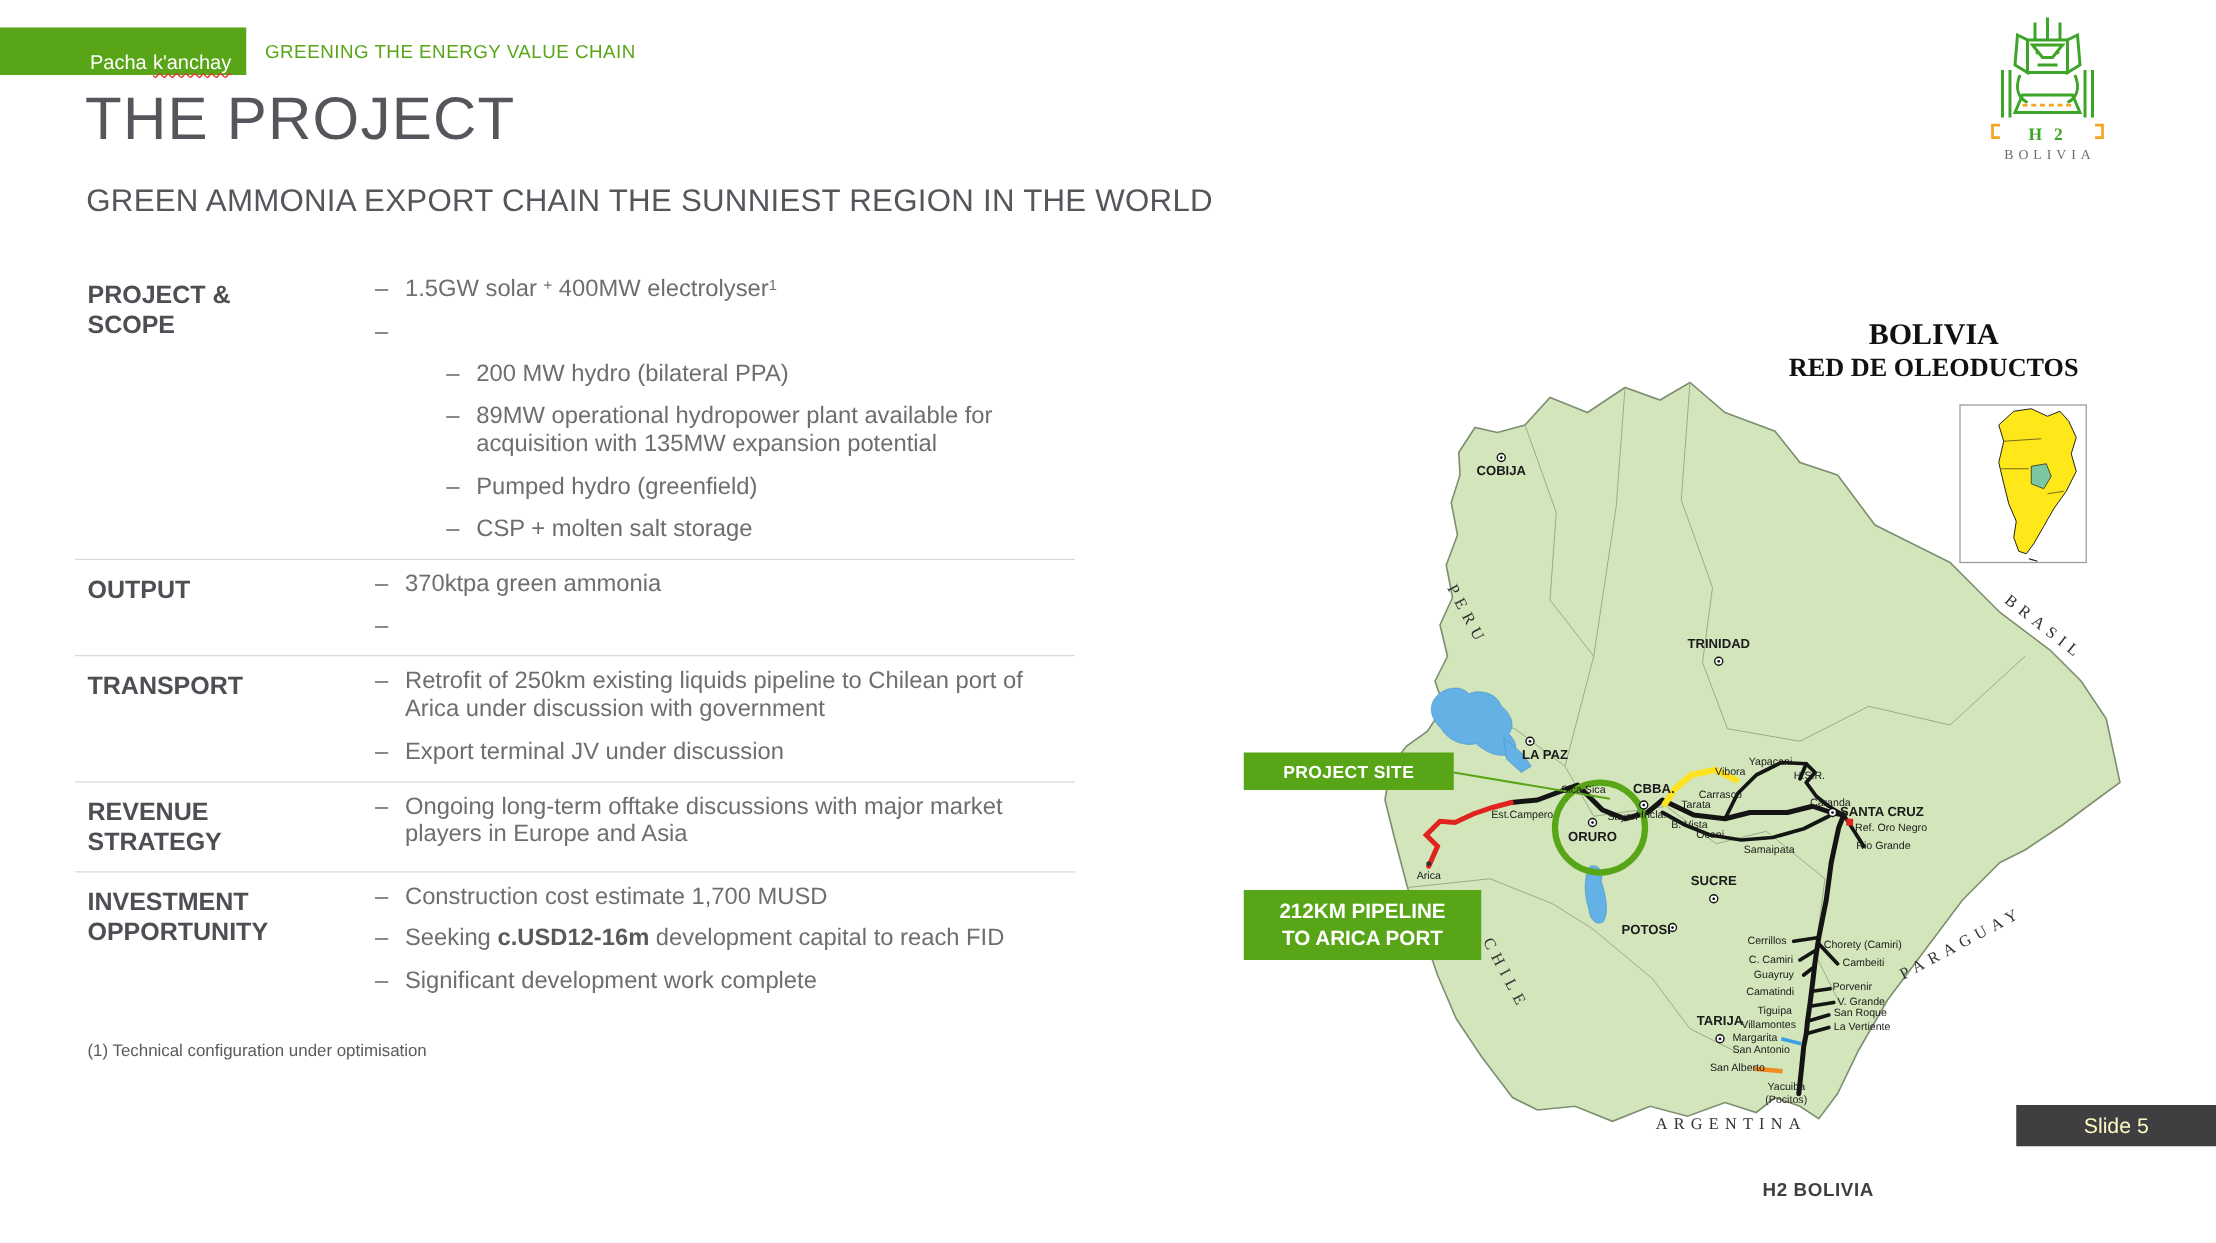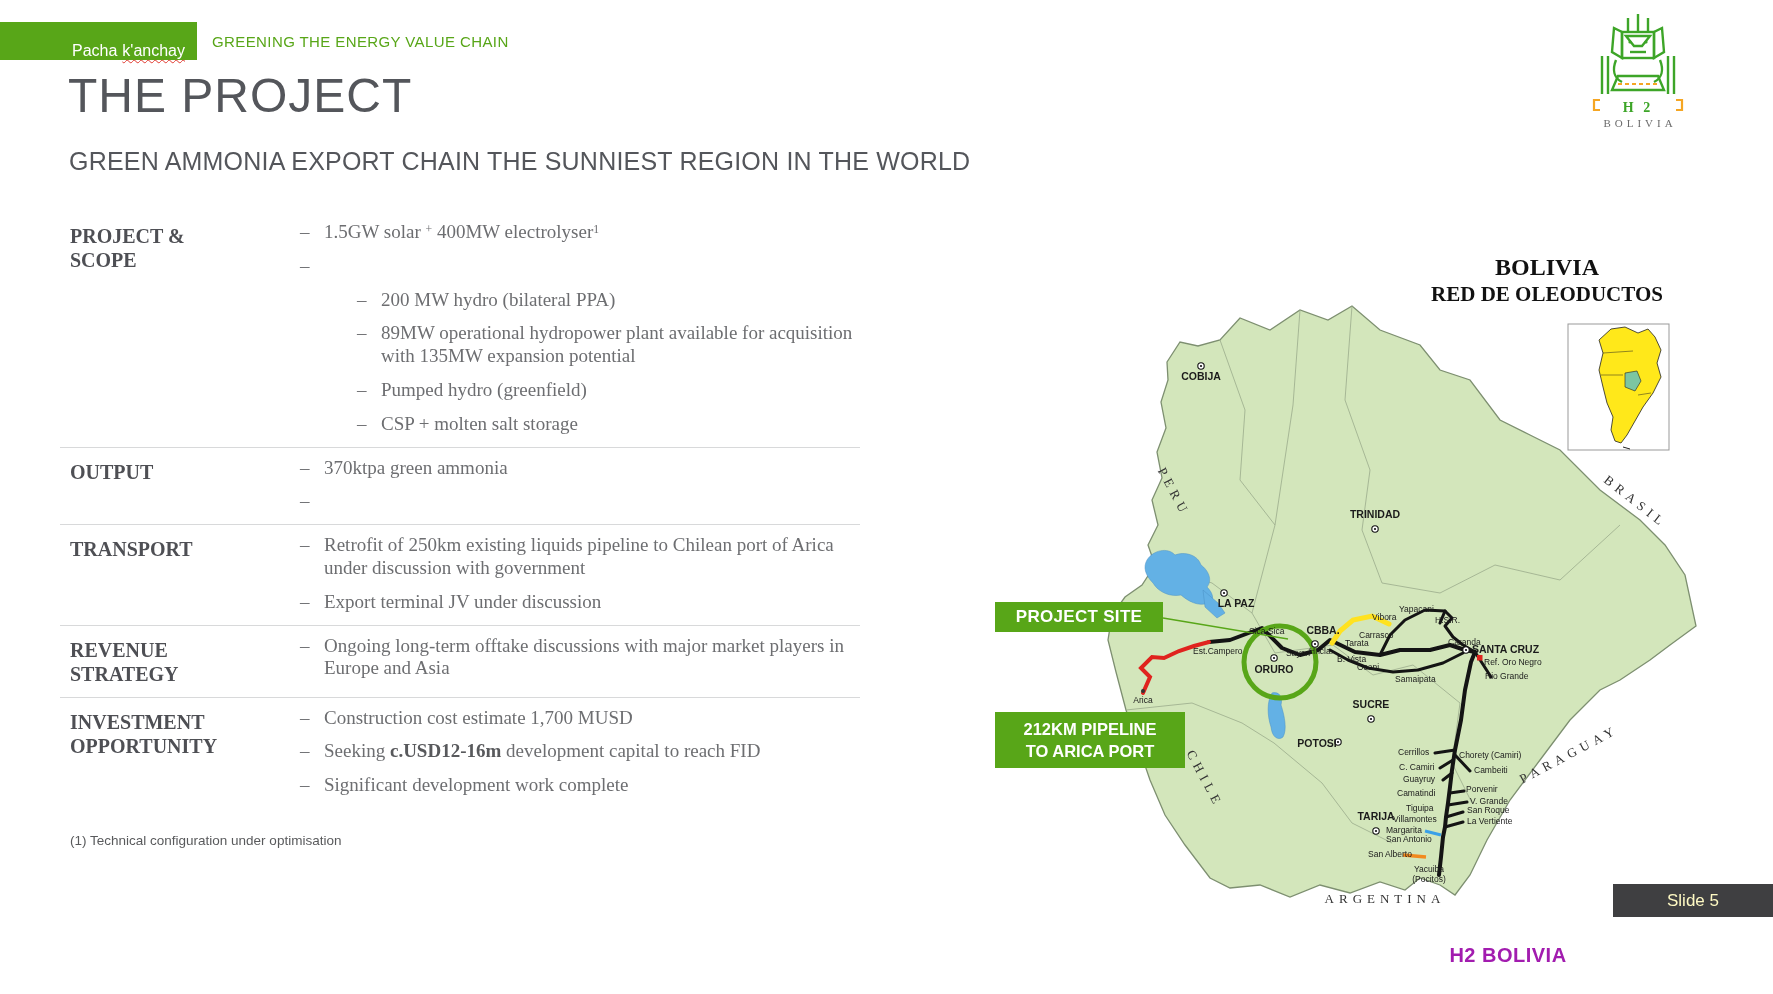--- a/index.html
+++ b/index.html
@@ -17,37 +17,37 @@
   .tagline{position:absolute;left:212px;top:33px;font-size:15px;letter-spacing:.4px;
            color:var(--green,#58a618);}
 
   
   .title{position:absolute;left:68px;top:68px;font-size:48px;font-weight:400;letter-spacing:1px;
          color:var(--dark-text,#54565b);}
   .subtitle{position:absolute;left:69px;top:147px;font-size:25px;color:var(--dark-text,#54565b);
             letter-spacing:.2px;}
 
   
-  .ptable{position:absolute;left:60px;top:212px;width:800px;font-family:Liberation Serif, serif;}
+  .ptable{position:absolute;left:60px;top:212px;width:800px;}
   .t-row{display:flex;padding:9px 0 11px;}
   .t-row + .t-row{border-top:1px solid var(--divider,#d8d9da);}
   .t-label{flex:none;width:240px;box-sizing:border-box;padding:3px 80px 0 10px;font-weight:bold;
            font-size:20px;line-height:1.2;color:var(--label-text,#4e4f54);}
   .t-content{flex:1;}
   .bullet{display:flex;font-size:19px;line-height:1.2;color:var(--body-text,#6d6e71);margin-bottom:11px;}
   .bullet:last-child{margin-bottom:0;}
   .bullet .dash{flex:none;width:24px;}
   .bullet.l2{margin-left:57px;}
   .sup{font-size:62%;position:relative;top:-0.45em;}
   .b{font-weight:bold;color:#58595c;}
 
   
   .callout{position:absolute;background:var(--green,#58a618);color:#fff;font-weight:bold;
            display:flex;flex-direction:column;align-items:center;justify-content:center;text-align:center;}
-  .c1{left:995px;top:602px;width:168px;height:30px;font-size:17px;letter-spacing:.3px;}
+  .c1{left:995px;top:602px;width:168px;height:30px;font-size:14px;letter-spacing:.3px;}
   .c2{left:995px;top:712px;width:190px;height:56px;font-size:16.5px;line-height:1.35;}
 
   
   .map{position:absolute;left:993px;top:225px;width:780px;height:690px;}
   svg{font-family:"Liberation Sans",sans-serif;}
   .land{fill:var(--map-land,#d3e6bb);stroke:var(--map-stroke,#7d8f70);stroke-width:1.3;}
   .dept{fill:none;stroke:var(--dept-stroke,#9aab8c);stroke-width:.8;}
   .lake{fill:var(--lake,#63b1e5);stroke:#4a90c4;stroke-width:.5;}
   .pipe{fill:none;stroke:var(--pipeline,#141414);stroke-width:4;stroke-linecap:round;stroke-linejoin:round;}
   .pipe2{fill:none;stroke:var(--pipeline,#141414);stroke-width:3;stroke-linecap:round;stroke-linejoin:round;}
@@ -66,22 +66,22 @@
   
   .logo{position:absolute;left:1588px;top:12px;width:100px;height:118px;}
   .logo-stroke{fill:none;stroke:var(--logo-green,#3da528);stroke-width:2.4;}
   .logo-orange{fill:none;stroke:var(--logo-orange,#f5a623);stroke-width:2.2;}
   .logo-h2{font-family:"Liberation Serif",serif;font-weight:bold;font-size:14px;
            fill:var(--logo-green,#3da528);letter-spacing:3px;}
   .logo-bol{font-family:"Liberation Serif",serif;font-size:11px;fill:#6b6b6b;letter-spacing:4px;}
 
   
   .footnote{position:absolute;left:70px;top:833px;font-size:13.5px;color:var(--footnote-text,#595a5c);}
-  .footer-brand{position:absolute;left:1410px;top:944px;width:196px;text-align:center;font-weight:bold;
-                font-size:20px;letter-spacing:.5px;color:#a21caf;}
+  .footer-brand{position:absolute;left:1410px;top:944px;width:196px;text-align:left;font-weight:bold;
+                font-size:15px;letter-spacing:.5px;color:#404040;}
   .slidebox{position:absolute;left:1613px;top:884px;width:160px;height:33px;background:var(--slidebox,#3f3f41);
             color:#fef9c3;font-size:17px;display:flex;align-items:center;justify-content:center;}
 </style>
 </head>
 <body>
 
 <div class="slide">
 
   <div class="brandbox">
     <span><span class="brand-pre">Pacha</span><span class="wavy">k'anchay</span></span>

